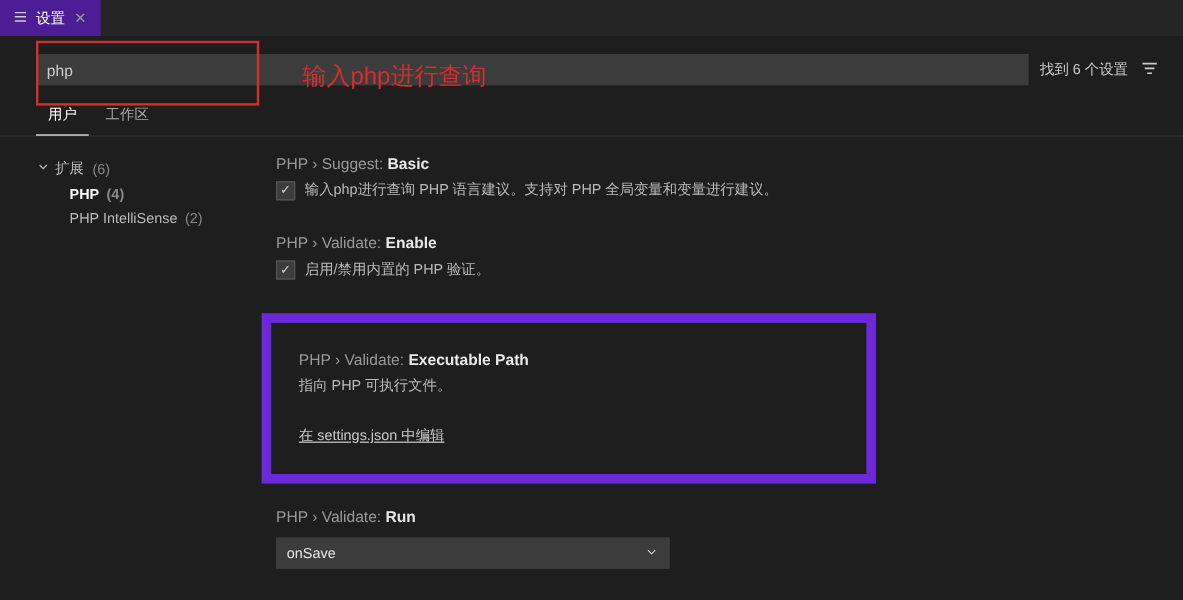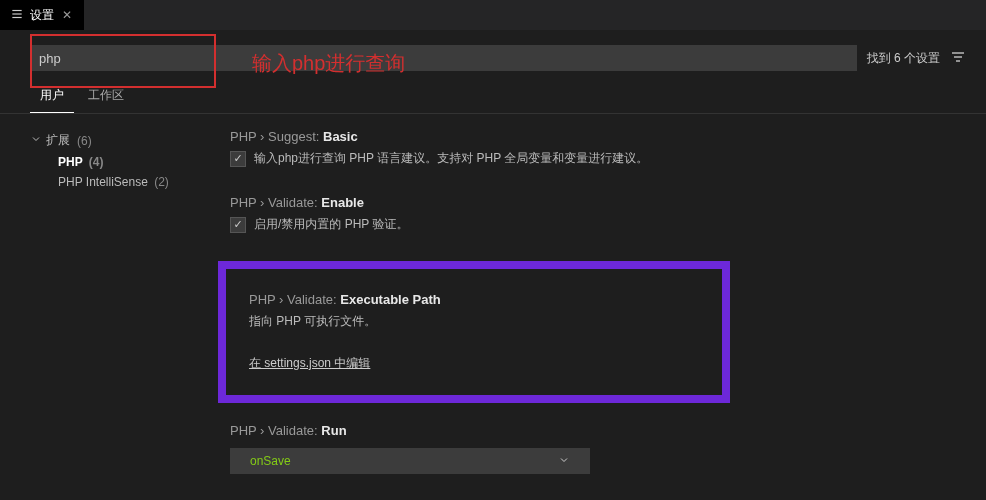--- a/index.html
+++ b/index.html
@@ -1,18 +1,18 @@
 <!DOCTYPE html>
 <html><head>
 <meta charset="utf-8">
 <style>
 *{margin:0;padding:0;box-sizing:border-box;font-family:"Segoe UI",Arial,sans-serif}
 body{background:#1e1e1e;color:#ccc;width:986px;height:500px;overflow:hidden;font-size:13px}
 .tabbar{display:flex;align-items:center;background:#252526;height:30px}
-.tab{display:flex;align-items:center;gap:6px;padding:0 10px;height:100%;background:#000000;color:#fff;font-size:12px}
+.tab{display:flex;align-items:center;gap:6px;padding:0 10px;height:100%;background:#4c1d95;color:#fff;font-size:12px}
 .tab-close{width:14px;height:14px;display:flex;align-items:center;justify-content:center;color:#999;cursor:pointer}
 .search-area{display:flex;align-items:center;gap:10px;padding:15px 20px 10px 30px;position:relative}
 .search-box{flex:1;max-width:830px;background:#3c3c3c;height:26px;display:flex;align-items:center;padding:0 8px;color:#ccc;border:1px solid #3c3c3c}
 .search-input{flex:1;background:none;border:none;outline:none;color:#ccc;font-size:13px}
 .annot1{position:absolute;left:30px;top:34px;width:186px;height:54px;border:2px solid #d32f2f;pointer-events:none}
 .annot-text{position:absolute;left:252px;top:50px;color:#d32f2f;font-size:20px;pointer-events:none}
 .found{white-space:nowrap;color:#ccc;font-size:12px}
 .toc-icon{color:#ccc;cursor:pointer}
 .tabs2{display:flex;gap:4px;padding:0 30px;border-bottom:1px solid #333}
 .tab2{padding:6px 10px 8px;color:#aaa;cursor:pointer;font-size:12px}
@@ -24,21 +24,21 @@
 .tree-child.sel{color:#fff;font-weight:600}
 .count{color:#888;margin-left:3px}
 .settings{flex:1;padding-left:10px}
 .setting{margin-bottom:28px}
 .title{color:#ccc;font-size:13px;margin-bottom:6px}
 .title .crumb{color:#999}
 .title b{color:#e8e8e8;font-weight:700}
 .desc{color:#bbb;font-size:12px;display:flex;align-items:center;gap:8px}
 .cb{width:16px;height:16px;background:#3c3c3c;border:1px solid #555;display:inline-flex;align-items:center;justify-content:center;color:#ccc;font-size:11px;cursor:pointer}
 .link{text-decoration:underline;color:#ccc;cursor:pointer;font-size:12px}
-.select{margin-top:10px;width:360px;height:26px;background:#3c3c3c;border:1px solid #3c3c3c;display:flex;align-items:center;justify-content:space-between;padding:0 19px;color:#84cc16;font-size:12px;cursor:pointer}
+.select{margin-top:10px;width:328px;height:26px;background:#3c3c3c;border:1px solid #3c3c3c;display:flex;align-items:center;justify-content:space-between;padding:0 8px;color:#e5e5e5;font-size:12px;cursor:pointer}
 .annot2{border:8px solid #6d28d9;padding:23px;margin-left:-12px;margin-bottom:20px;width:512px}
 .annot2 .setting{margin-bottom:0}
 </style>
 </head>
 <body>
 
 <div class="tabbar">
   <div class="tab">
     <span>
       <svg width="14" height="14" viewBox="0 0 24 24" fill="none" stroke="#ccc" stroke-width="2">

